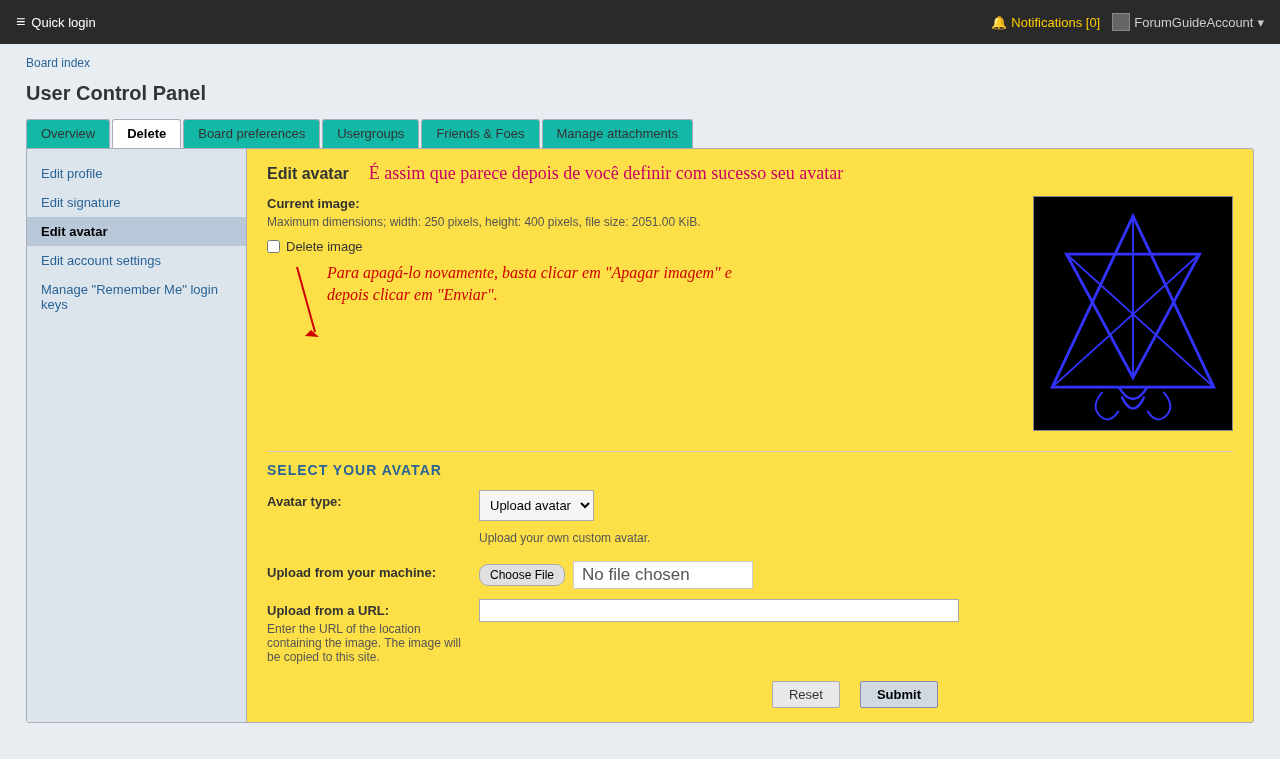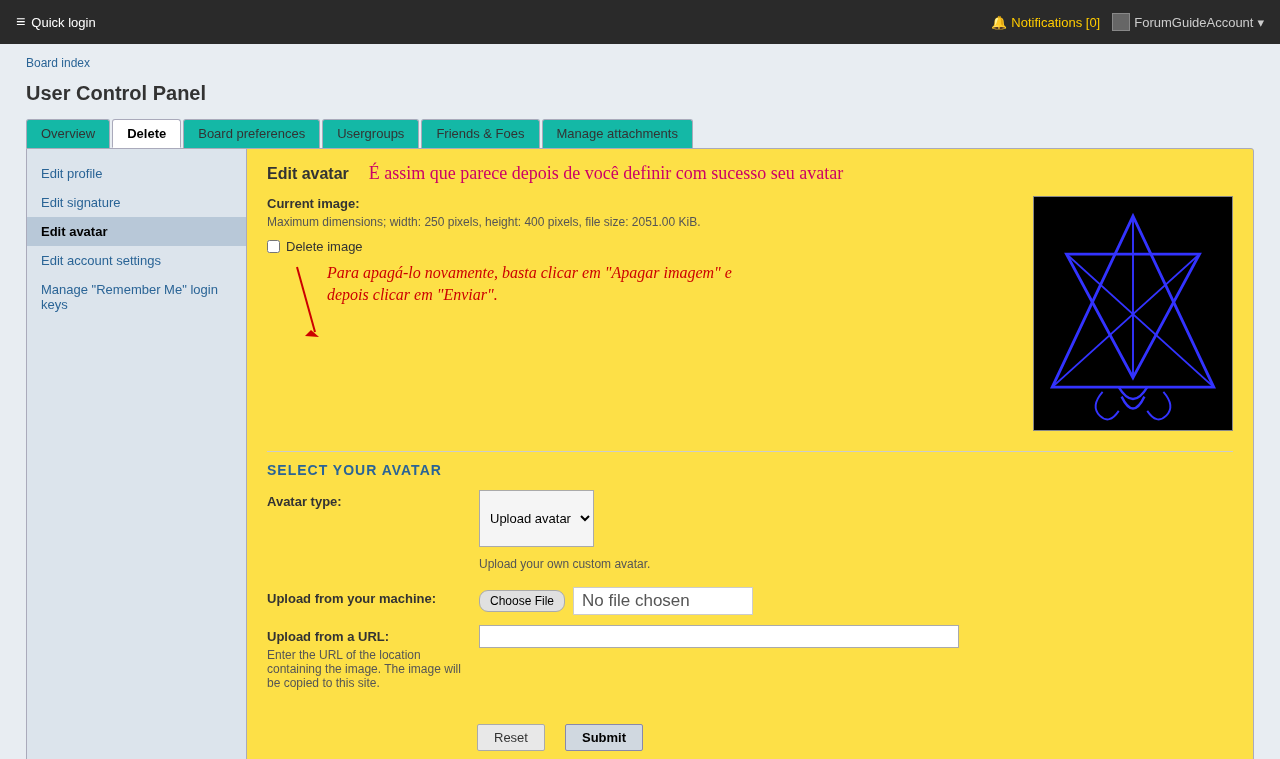--- a/index.html
+++ b/index.html
@@ -193,21 +193,21 @@
     .form-label {
       width: 200px;
       min-width: 200px;
       font-size: 13px;
       font-weight: bold;
       padding-top: 4px;
     }
     .form-control-area { display: flex; align-items: center; gap: 8px; flex: 1; }
 
     select.avatar-type-select {
-      padding: 19px 6px;
+      padding: 6px 6px;
       font-size: 13px;
       border: 1px solid #aaa;
       background: #f5f5f5;
     }
 
     .file-upload-btn {
       padding: 3px 10px;
       font-size: 12px;
       background: #e0e0e0;
       border: 1px solid #aaa;
@@ -229,22 +229,22 @@
       border: 1px solid #aaa;
       font-size: 13px;
     }
 
     .upload-desc { font-size: 12px; color: #555; margin-bottom: 6px; }
 
     
     .action-buttons {
       display: flex;
       gap: 20px;
-      margin-top: 28px;
-      justify-content: flex-start;
+      margin-top: 11px;
+      justify-content: center;
       padding-left: 210px;
     }
     .btn {
       padding: 5px 16px;
       font-size: 13px;
       cursor: pointer;
       border-radius: 2px;
     }
     .btn-reset {
       background: #e8e8e8;

